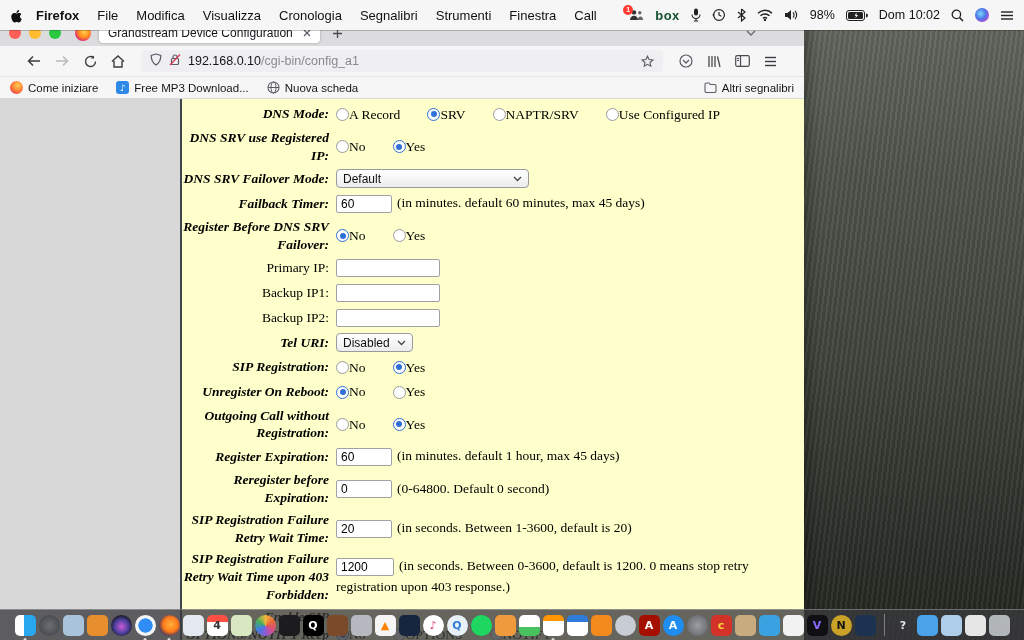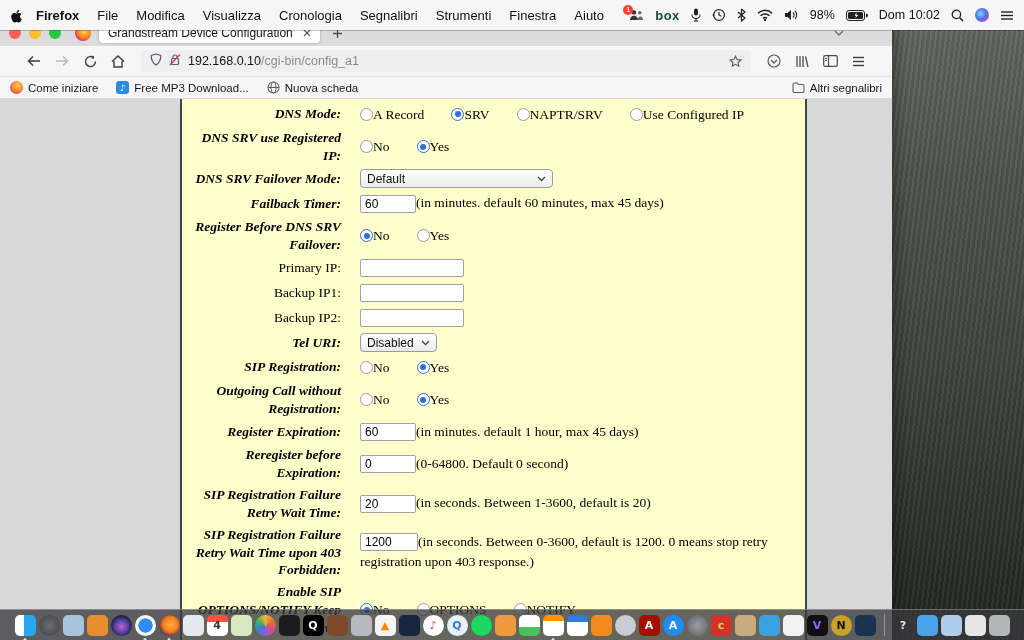--- a/index.html
+++ b/index.html
@@ -21,21 +21,21 @@
   .siri-ic{width:14px;height:14px;border-radius:50%;
            background:radial-gradient(circle at 40% 40%,#7fd4f5 0%,#4b76e8 45%,#b34fd4 75%,#2a2a5a 100%);}
 
   
   .wallpaper{position:absolute;top:20px;left:0;right:0;bottom:0;
     background:linear-gradient(180deg,#63685f 0%,#50544b 25%,#41453d 55%,#2c2f29 85%,#23251f 100%);}
   .wallpaper::after{content:"";position:absolute;inset:0;
     background:repeating-linear-gradient(97deg,rgba(255,255,255,.05) 0 2px,rgba(0,0,0,.08) 2px 5px);}
 
   
-  .window{position:absolute;top:20px;left:0;width:892px;bottom:0;display:flex;flex-direction:column;
+  .window{position:absolute;top:20px;left:0;width:804px;bottom:0;display:flex;flex-direction:column;
           background:#fff;box-shadow:2px 0 14px rgba(0,0,0,.45);}
   .tabbar{height:26px;background:#dcdcdf;display:flex;align-items:center;padding:0 9px;flex:none;}
   .traffic{display:flex;gap:8px;margin-right:14px;}
   .tl{width:12px;height:12px;border-radius:50%;}
   .tl.red{background:#ff5f57;}.tl.yel{background:#febc2e;}.tl.grn{background:#28c840;}
   .pinned-fx{width:16px;height:16px;border-radius:50%;margin-right:8px;
      background:radial-gradient(circle at 58% 42%,#ffcf4d 0%,#ff8a1e 45%,#e3336d 70%,#35276b 95%);}
   .tab{background:#fff;border-radius:4px;height:20px;display:flex;align-items:center;gap:10px;
        padding:0 9px;font-size:12px;color:#15141a;box-shadow:0 0 3px rgba(0,0,0,.28);}
   .tabx{display:flex;align-items:center;}
@@ -62,34 +62,34 @@
           font-family:"DejaVu Sans","Liberation Sans",sans-serif;}
   .bm-right{margin-left:auto;display:flex;align-items:center;gap:5px;}
 
   
   .content{flex:1;position:relative;background:#d8d8d8;overflow:hidden;}
   .page{position:absolute;left:180px;top:0;bottom:0;width:627px;background:#ffffcb;
         border-left:2px solid #3d454d;border-right:2px solid #3d454d;box-sizing:border-box;
         padding:2px 6px 0 0;}
   table.cfg{border-collapse:collapse;width:100%;color:#000;
             font-family:"Liberation Serif","DejaVu Serif",serif;}
-  .cfg td{padding:2px 12px;vertical-align:middle;}
+  .cfg td{padding:2px 0;vertical-align:middle;}
   td.lbl{width:147px;text-align:right;padding-right:7px;line-height:1.1;}
   .lt{font-size:13.5px;font-weight:bold;font-style:italic;}
   .lt.plain{font-weight:normal;font-style:normal;}
   td.ctl{line-height:1.3;}
   .ropt{display:inline-flex;align-items:center;margin-right:27px;vertical-align:middle;}
   .radio{width:13px;height:13px;border-radius:50%;border:1px solid #9a9aa0;background:#fff;
          box-sizing:border-box;position:relative;flex:none;}
   .radio.on{border-color:#2f6fd6;}
   .radio.on::after{content:"";position:absolute;left:2.5px;top:2.5px;right:2.5px;bottom:2.5px;
                    border-radius:50%;background:#2f6fd6;}
   .rlbl{font-size:13.5px;}
   .ti{height:18px;border:1px solid #a0a0a5;border-radius:2px;background:#fff;box-sizing:border-box;
-      font:12px "Liberation Sans",sans-serif;padding:0 4px;vertical-align:middle;}
+      font:12px "Liberation Sans",sans-serif;padding:0 4px;vertical-align:middle;margin-right:5px;}
   .msel{display:inline-flex;align-items:center;justify-content:space-between;height:19px;
         border:1px solid #9a9aa0;border-radius:4px;background:linear-gradient(#ffffff,#ececec);
         font:12px "Liberation Sans",sans-serif;color:#111;padding:0 6px;box-sizing:border-box;
         vertical-align:middle;}
   .note{font-size:13.5px;}
 
   
   .dock{position:absolute;left:0;right:0;bottom:0;height:30px;z-index:70;
         background:rgba(58,58,62,.78);border-top:1px solid rgba(255,255,255,.28);
         display:flex;align-items:center;justify-content:center;gap:3px;}
@@ -114,21 +114,21 @@
     </span>
     <nav id="menu-items" style="display:flex;align-items:center;">
         <span class="menu-item bold">Firefox</span>
         <span class="menu-item">File</span>
         <span class="menu-item">Modifica</span>
         <span class="menu-item">Visualizza</span>
         <span class="menu-item">Cronologia</span>
         <span class="menu-item">Segnalibri</span>
         <span class="menu-item">Strumenti</span>
         <span class="menu-item">Finestra</span>
-        <span class="menu-item">Aiuto</span>
+        <span class="menu-item">Call</span>
       </nav>
     <div class="mstatus">
       <span class="sic">
         <svg width="15" height="12" viewBox="0 0 15 12">
             <circle cx="5" cy="3.4" r="2.2" fill="#333"></circle>
             <path d="M1 11c0-2.6 1.8-4.3 4-4.3S9 8.4 9 11z" fill="#333"></path>
             <circle cx="10.8" cy="3.8" r="1.7" fill="#666"></circle>
             <path d="M8.6 11c.2-2.2 1.3-3.4 2.9-3.4 1.5 0 2.4 1.2 2.6 3.4z" fill="#666"></path>
           </svg>
         <span class="badge">1</span>
@@ -398,20 +398,30 @@
                     </svg>
                   </span></td>
               </tr>
               <tr>
                 <td class="lbl"><span class="lt">SIP Registration:</span></td>
                 <td class="ctl"><span class="ropt">
                     <span class="radio"></span>
                     <span class="rlbl">No</span>
                   </span><span class="ropt">
                     <span class="radio on"></span>
+                    <span class="rlbl">Yes</span>
+                  </span></td>
+              </tr>
+              <tr>
+                <td class="lbl"><span class="lt">Unregister On Reboot:</span></td>
+                <td class="ctl"><span class="ropt">
+                    <span class="radio on"></span>
+                    <span class="rlbl">No</span>
+                  </span><span class="ropt">
+                    <span class="radio"></span>
                     <span class="rlbl">Yes</span>
                   </span></td>
               </tr>
               <tr>
                 <td class="lbl"><span class="lt">Outgoing Call without Registration:</span></td>
                 <td class="ctl"><span class="ropt">
                     <span class="radio"></span>
                     <span class="rlbl">No</span>
                   </span><span class="ropt">
                     <span class="radio on"></span>

